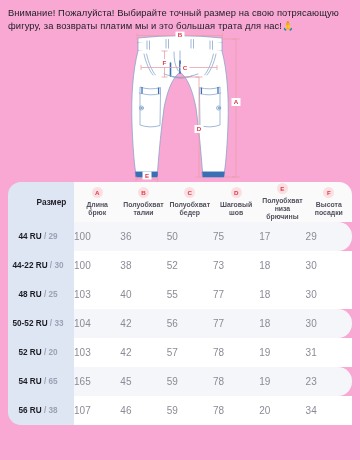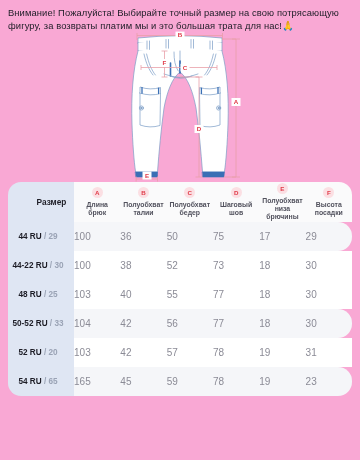--- a/index.html
+++ b/index.html
@@ -305,17 +305,26 @@
           </tr>
           <tr class="stripe">
             <td class="size-cell"><span class="ru">54 RU</span> <span class="alt">/ 65</span></td>
             <td>165</td>
             <td>45</td>
             <td>59</td>
             <td>78</td>
             <td>19</td>
             <td>23</td>
           </tr>
+          <tr>
+            <td class="size-cell"><span class="ru">56 RU</span> <span class="alt">/ 38</span></td>
+            <td>107</td>
+            <td>46</td>
+            <td>59</td>
+            <td>78</td>
+            <td>20</td>
+            <td>34</td>
+          </tr>
         </tbody>
     </table>
   </div>
 
 </div>
 
 </body></html>

